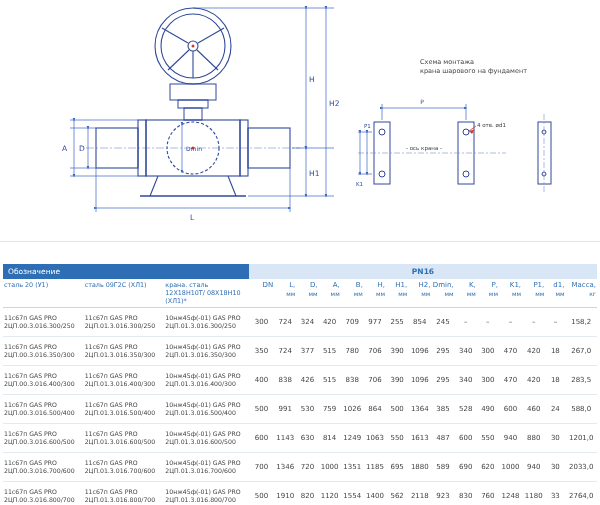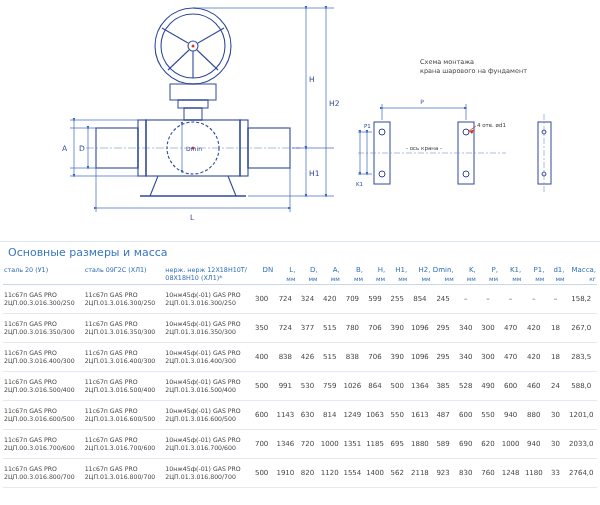--- a/index.html
+++ b/index.html
@@ -155,21 +155,20 @@
         <text x="66" y="64" font-size="6" text-anchor="middle">P</text>
         <text x="0" y="146" font-size="5.5">K1</text>
         <text x="8" y="88" font-size="5.5">P1</text>
         <text x="68" y="110" font-size="5.5" fill="#444" text-anchor="middle">- ось крана -</text>
         <text x="121" y="87" font-size="5.5" fill="#444">4 отв. ød1</text>
       </g>
     </svg>
   </div>
 
   <div class="section-rule"></div>
-  <div class="section-title">Основные размеры и масса</div>
 
   <table class="dims">
     <colgroup>
       <col style="width:80px">
         <col style="width:80px">
         <col style="width:84px">
       <col style="width:25px">
       <col style="width:22px">
         <col style="width:22px">
         <col style="width:22px">
@@ -179,24 +178,28 @@
         <col style="width:23px">
         <col style="width:23px">
       <col style="width:22px">
         <col style="width:22px">
         <col style="width:23px">
         <col style="width:23px">
       <col style="width:20px">
         <col style="width:31px">
     </colgroup>
     <thead>
+      <tr class="band">
+        <th colspan="3" class="band-designation">Обозначение</th>
+        <th colspan="15" class="band-pn">PN16</th>
+      </tr>
       <tr class="cols">
         <th class="des-col">сталь 20 (У1)</th>
         <th class="des-col">сталь 09Г2С (ХЛ1)</th>
-        <th class="des-col">нерж. нерж 12Х18Н10Т/ 08Х18Н10 (ХЛ1)*</th>
+        <th class="des-col">крана. сталь 12Х18Н10Т/ 08Х18Н10 (ХЛ1)*</th>
 
       <th class="dim-col">
             <div class="dim-label">DN</div>
             <div class="dim-unit"></div>
           </th>
           <th class="dim-col">
             <div class="dim-label">L,</div>
             <div class="dim-unit">мм</div>
           </th>
           <th class="dim-col">
@@ -265,21 +268,21 @@
           </td>
           <td class="des-cell">
             <div class="des-name">10нж45ф(-01) GAS PRO</div>
             <div class="des-code">2ЦП.01.3.016.300/250</div>
           </td>
           <td class="val-cell">300</td>
           <td class="val-cell">724</td>
           <td class="val-cell">324</td>
           <td class="val-cell">420</td>
           <td class="val-cell">709</td>
-          <td class="val-cell">599</td>
+          <td class="val-cell">977</td>
           <td class="val-cell">255</td>
           <td class="val-cell">854</td>
           <td class="val-cell">245</td>
           <td class="val-cell">–</td>
           <td class="val-cell">–</td>
           <td class="val-cell">–</td>
           <td class="val-cell">–</td>
           <td class="val-cell">–</td>
           <td class="val-cell">158,2</td>
         </tr>

